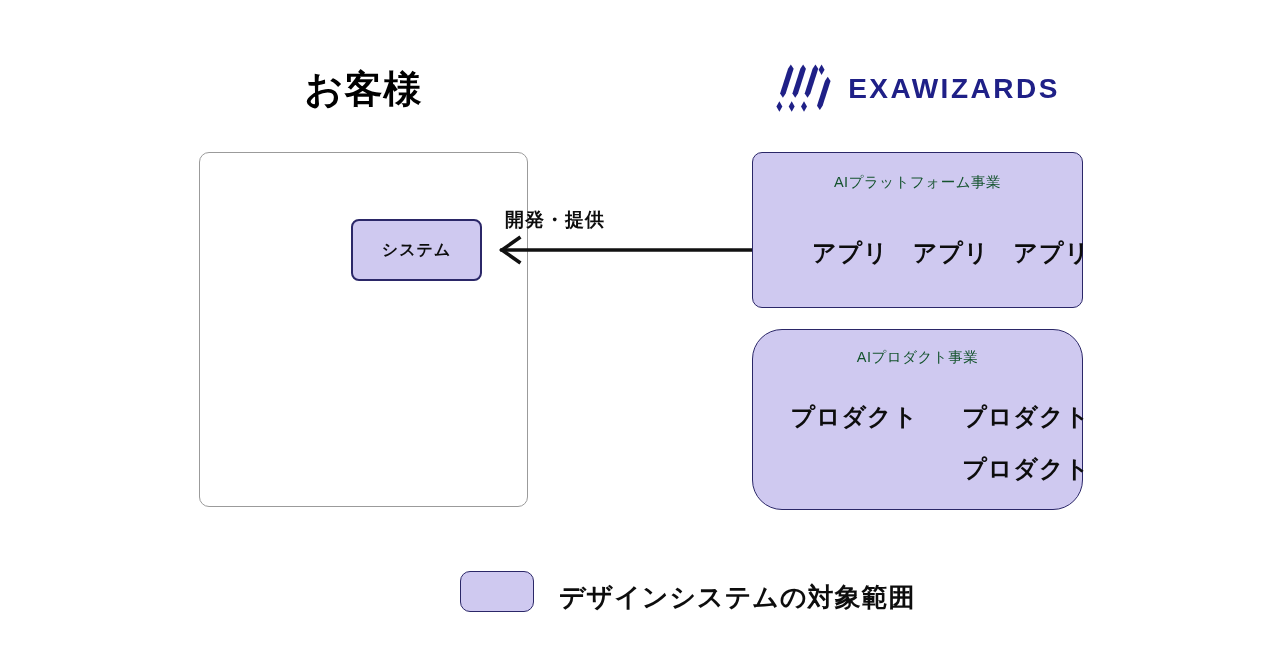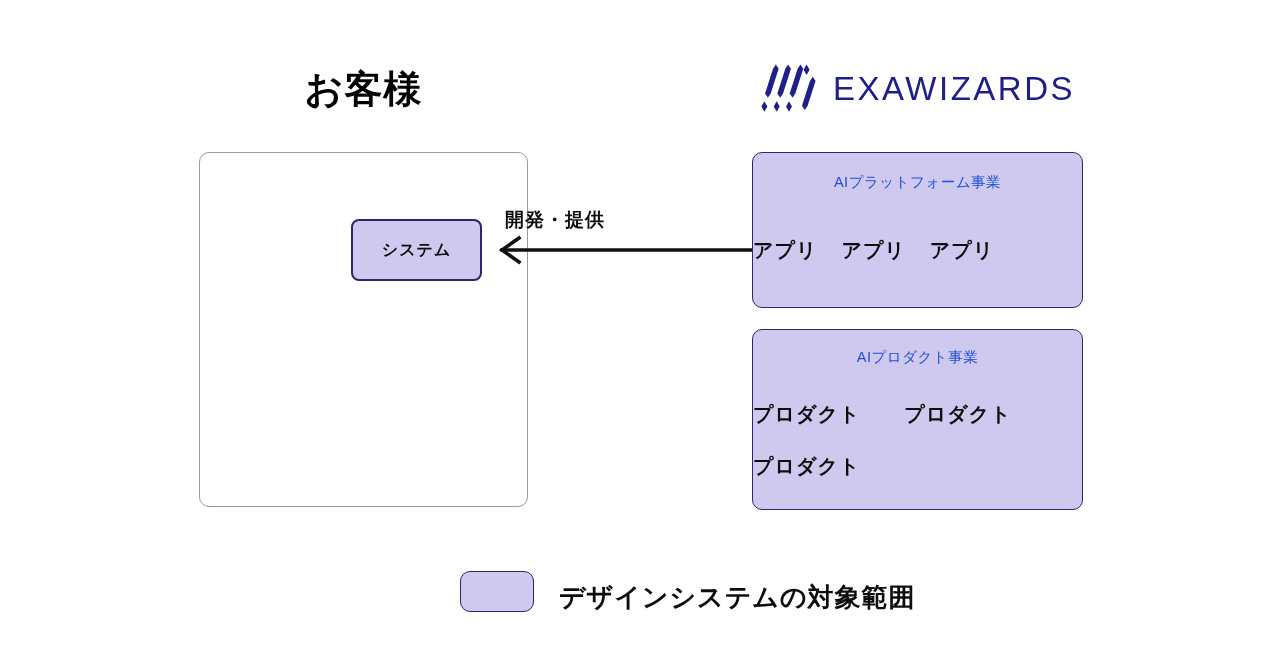--- a/index.html
+++ b/index.html
@@ -38,22 +38,22 @@
   
   .logo{
     position:absolute;
     left:752px; top:58px; width:331px; height:62px;
     display:flex;
     align-items:center;
     justify-content:center;
     gap:15px;
   }
   .logo-text{
-    font-size:33px;
-    font-weight:400;
+    font-size:28px;
+    font-weight:700;
     letter-spacing:2.5px;
     color:var(--logo-navy);
   }
 
   
   .customer-box{
     position:absolute;
     left:199px; top:152px; width:329px; height:355px;
     background:#ffffff;
     border:1.5px solid var(--boundary-border);
@@ -90,38 +90,38 @@
 
   
   .biz-box{
     position:absolute;
     left:752px; width:331px;
     background:var(--box-fill);
     border:1.5px solid var(--box-border);
     border-radius:10px;
   }
   .biz-box.platform{ top:152px; height:156px; }
-  .biz-box.product{ top:329px; height:181px; }
+  .biz-box.product{ top:329px; height:181px;border-radius:30px; }
   .biz-title{
     position:absolute;
     left:0; width:100%;
     text-align:center;
     font-size:14.5px;
     font-weight:400;
-    color:#1d4ed8;
+    color:#14532d;
     letter-spacing:0.5px;
   }
   .platform .biz-title{ top:20px; }
   .product .biz-title{ top:18px; }
   .items-row{
     position:absolute;
-    left:0; width:100%;
+    left:8px; width:100%;
     display:flex;
-    justify-content:flex-start;
-    font-size:20px;
+    justify-content:flex-end;
+    font-size:24px;
     font-weight:700;
     letter-spacing:1px;
   }
   .platform .items-row{ top:84px; gap:24px; }
   .product .items-row.row1{ top:71px; gap:44px; }
   .product .items-row.row2{ top:123px; }
 
   
   .legend-swatch{
     position:absolute;

